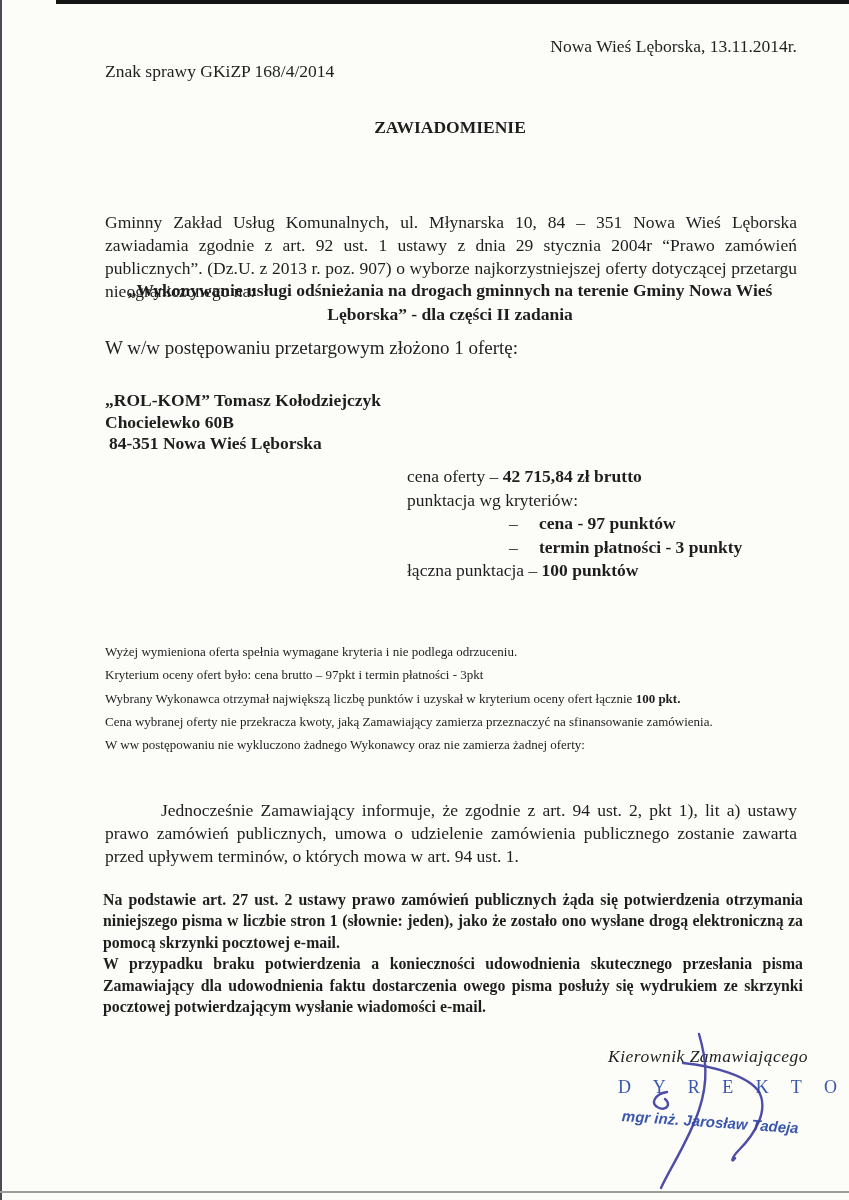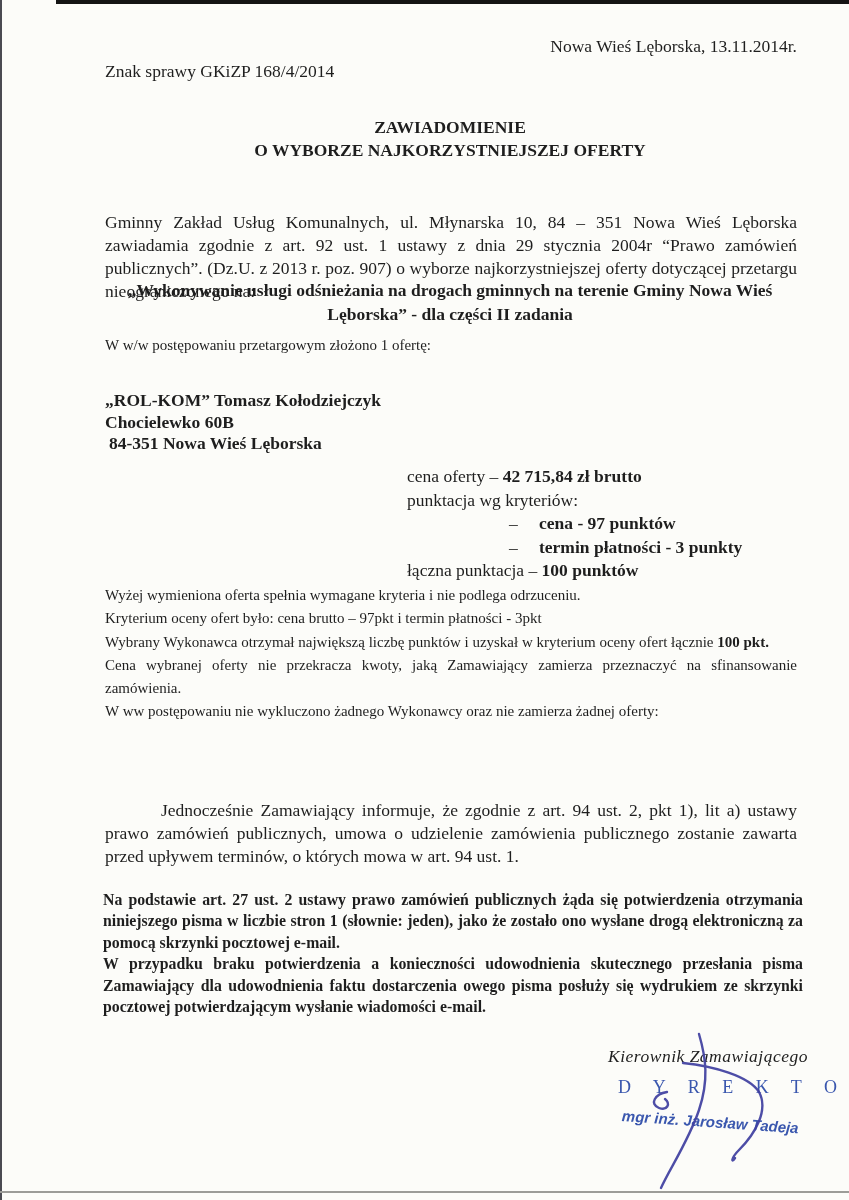--- a/index.html
+++ b/index.html
@@ -23,34 +23,34 @@
 
   .doc-title   { position: absolute; top: 116px; left: 105px; width: 690px;
                  text-align: center; font-weight: bold; font-size: 17.5px; line-height: 23px; }
 
   .intro       { position: absolute; top: 193px; left: 105px; width: 692px;
                  font-size: 17.5px; line-height: 23.3px; text-align: justify; }
 
   .subject     { position: absolute; top: 279px; left: 105px; width: 690px;
                  text-align: center; font-weight: bold; font-size: 17.5px; line-height: 23.5px; }
 
-  .offers-line { position: absolute; top: 337px; left: 105px; font-size: 15px; }
+  .offers-line { position: absolute; top: 337px; left: 105px; font-size: 19px; }
 
   .bidder      { position: absolute; top: 390px; left: 105px;
                  font-weight: bold; font-size: 17.5px; line-height: 21.5px; }
   .bidder .addr2 { padding-left: 4px; }
 
   .offer-details { position: absolute; top: 465px; left: 407px;
                    font-size: 17.5px; line-height: 23.6px; }
   .offer-details p { margin: 0; }
   .criterion   { padding-left: 102px; font-weight: bold; }
   .criterion .marker { display: inline-block; width: 30px; font-weight: normal; }
 
-  .assessment  { position: absolute; top: 584px; left: 105px; width: 692px;
-                 font-size: 15px; line-height: 23.3px; }
+  .assessment  { position: absolute; top: 640px; left: 105px; width: 692px;
+                 font-size: 13px; line-height: 23.3px; }
   .assessment p { margin: 0; }
   .just { text-align: justify; }
   b, .bold { font-weight: bold; }
 
   .legal       { position: absolute; top: 781px; left: 105px; width: 692px;
                  font-size: 17.5px; line-height: 23.3px; text-align: justify; text-indent: 56px; }
 
   .confirmation { position: absolute; top: 889px; left: 103px; width: 700px;
                   font-weight: bold; font-size: 15.8px; line-height: 21.4px; text-align: justify; }
   .confirmation p { margin: 0; }
@@ -71,21 +71,20 @@
 
   <div class="edge-top"></div>
   <div class="edge-left"></div>
   <div class="edge-bottom"></div>
 
   <div class="date-line">Nowa Wieś Lęborska, 13.11.2014r.</div>
   <div class="case-number">Znak sprawy GKiZP 168/4/2014</div>
 
   <div class="doc-title">
     <div>ZAWIADOMIENIE</div>
-    <div>O WYBORZE NAJKORZYSTNIEJSZEJ OFERTY</div>
   </div>
 
   <p class="intro">Gminny Zakład Usług Komunalnych, ul. Młynarska 10, 84 – 351 Nowa Wieś Lęborska zawiadamia zgodnie z art. 92 ust. 1 ustawy z dnia 29 stycznia 2004r “Prawo zamówień publicznych”. (Dz.U. z 2013 r. poz. 907) o wyborze najkorzystniejszej oferty dotyczącej przetargu nieograniczonego na:</p>
 
   <div class="subject">„Wykonywanie usługi odśnieżania na drogach gminnych na terenie Gminy Nowa Wieś Lęborska” - dla części II zadania</div>
 
   <div class="offers-line">W w/w postępowaniu przetargowym złożono 1 ofertę:</div>
 
   <div class="bidder">
     <div>„ROL-KOM” Tomasz Kołodziejczyk</div>

